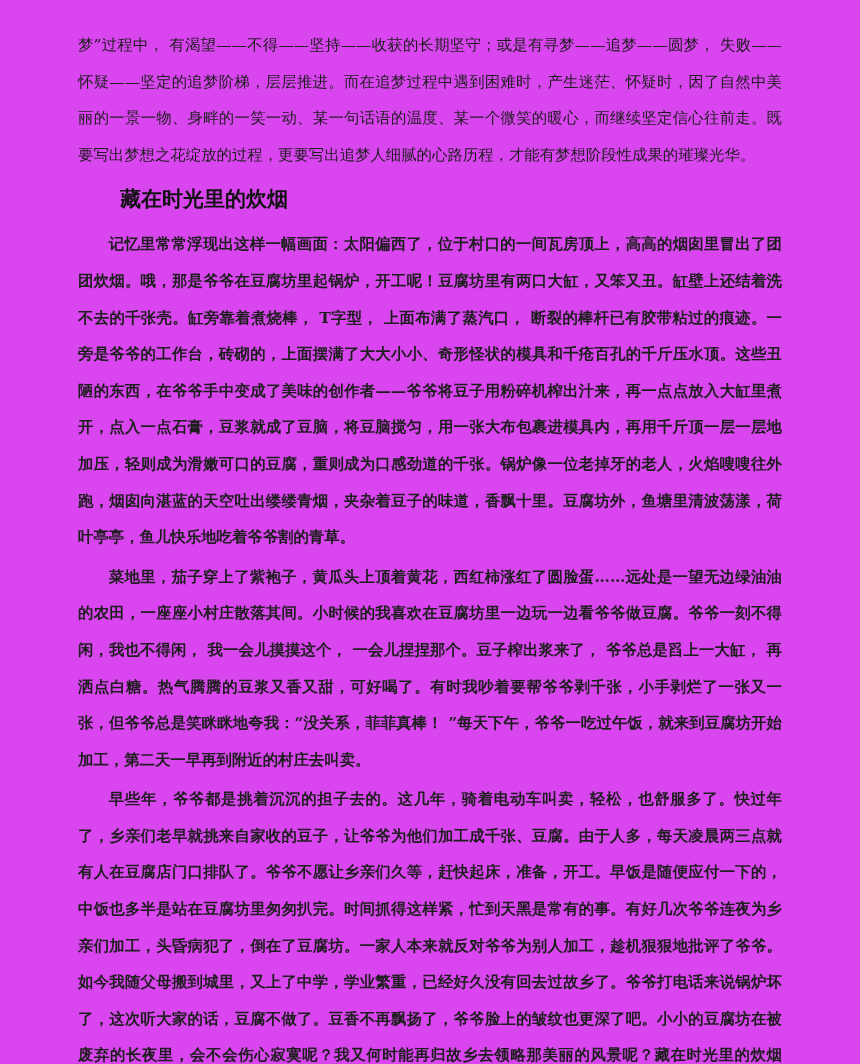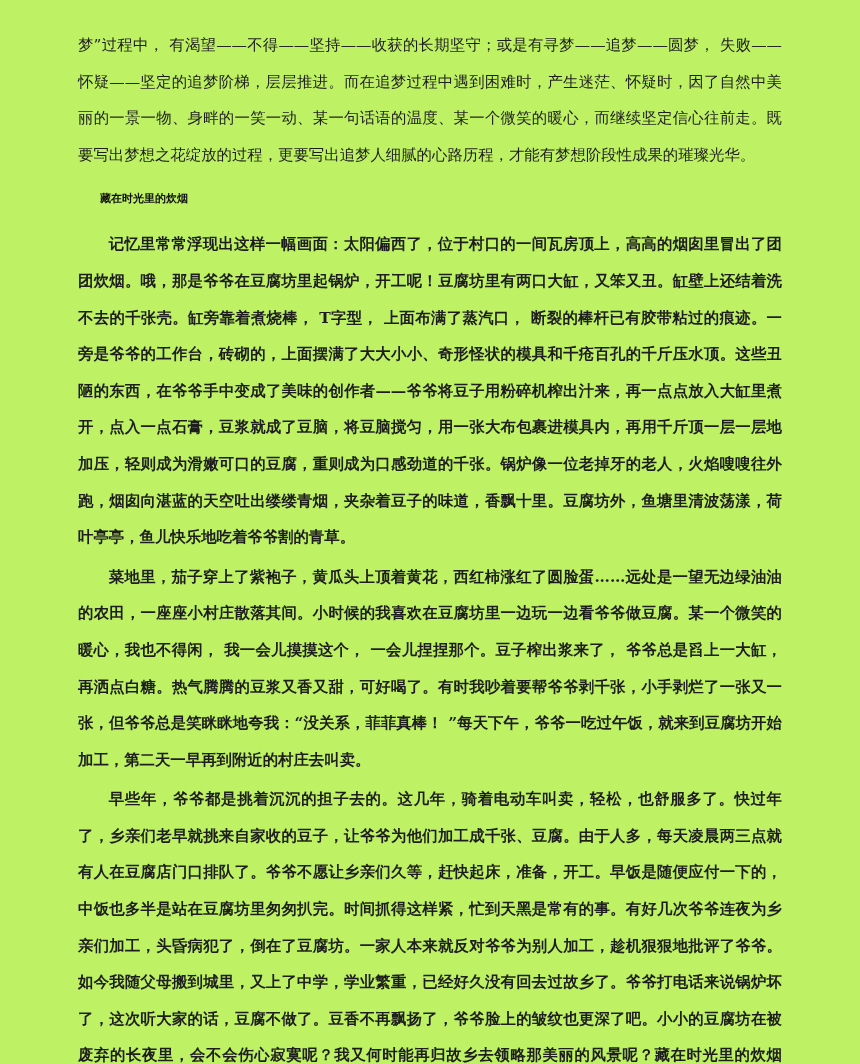--- a/index.html
+++ b/index.html
@@ -11,53 +11,53 @@
     height: 1064px;
     background: #ffffff;
     color: #1e1e1e;
     font-family: "DejaVu Serif", "Liberation Serif", serif;
   }
   .page {
     box-sizing: border-box;
     width: 860px;
     height: 1064px;
     padding: 27px 78px 20px 78px;
-    background: #bef264;
+    background: #d946ef;
     overflow: hidden;
   }
   .para {
     margin: 0;
     font-size: 15.4px;
     line-height: 36.6px;
     text-align: justify;
     text-justify: inter-ideograph;
     word-break: break-all;
   }
   .para.indent {
     text-indent: 2em;
     font-weight: bold;
   }
   .para + .para {
     margin-top: 3px;
   }
   .essay-heading {
     margin: 8px 0 9px 0;
     padding-left: 2em;
-    font-size: 11px;
+    font-size: 21px;
     font-weight: 700;
     line-height: 36px;
     color: #111111;
   }
 </style>
 </head>
 <body>
 
 <div class="page">
   <p class="para">梦”过程中， 有渴望——不得——坚持——收获的长期坚守；或是有寻梦——追梦——圆梦， 失败——怀疑——坚定的追梦阶梯，层层推进。而在追梦过程中遇到困难时，产生迷茫、怀疑时，因了自然中美丽的一景一物、身畔的一笑一动、某一句话语的温度、某一个微笑的暖心，而继续坚定信心往前走。既要写出梦想之花绽放的过程，更要写出追梦人细腻的心路历程，才能有梦想阶段性成果的璀璨光华。</p>
 
   <h2 class="essay-heading">藏在时光里的炊烟</h2>
 
   <p class="para indent">记忆里常常浮现出这样一幅画面：太阳偏西了，位于村口的一间瓦房顶上，高高的烟囱里冒出了团团炊烟。哦，那是爷爷在豆腐坊里起锅炉，开工呢！豆腐坊里有两口大缸，又笨又丑。缸壁上还结着洗不去的千张壳。缸旁靠着煮烧棒， T字型， 上面布满了蒸汽口， 断裂的棒杆已有胶带粘过的痕迹。一旁是爷爷的工作台，砖砌的，上面摆满了大大小小、奇形怪状的模具和千疮百孔的千斤压水顶。这些丑陋的东西，在爷爷手中变成了美味的创作者——爷爷将豆子用粉碎机榨出汁来，再一点点放入大缸里煮开，点入一点石膏，豆浆就成了豆脑，将豆脑搅匀，用一张大布包裹进模具内，再用千斤顶一层一层地加压，轻则成为滑嫩可口的豆腐，重则成为口感劲道的千张。锅炉像一位老掉牙的老人，火焰嗖嗖往外跑，烟囱向湛蓝的天空吐出缕缕青烟，夹杂着豆子的味道，香飘十里。豆腐坊外，鱼塘里清波荡漾，荷叶亭亭，鱼儿快乐地吃着爷爷割的青草。</p>
 
-  <p class="para indent">菜地里，茄子穿上了紫袍子，黄瓜头上顶着黄花，西红柿涨红了圆脸蛋……远处是一望无边绿油油的农田，一座座小村庄散落其间。小时候的我喜欢在豆腐坊里一边玩一边看爷爷做豆腐。某一个微笑的暖心，我也不得闲， 我一会儿摸摸这个， 一会儿捏捏那个。豆子榨出浆来了， 爷爷总是舀上一大缸， 再洒点白糖。热气腾腾的豆浆又香又甜，可好喝了。有时我吵着要帮爷爷剥千张，小手剥烂了一张又一张，但爷爷总是笑眯眯地夸我：“没关系，菲菲真棒！ ”每天下午，爷爷一吃过午饭，就来到豆腐坊开始加工，第二天一早再到附近的村庄去叫卖。</p>
+  <p class="para indent">菜地里，茄子穿上了紫袍子，黄瓜头上顶着黄花，西红柿涨红了圆脸蛋……远处是一望无边绿油油的农田，一座座小村庄散落其间。小时候的我喜欢在豆腐坊里一边玩一边看爷爷做豆腐。爷爷一刻不得闲，我也不得闲， 我一会儿摸摸这个， 一会儿捏捏那个。豆子榨出浆来了， 爷爷总是舀上一大缸， 再洒点白糖。热气腾腾的豆浆又香又甜，可好喝了。有时我吵着要帮爷爷剥千张，小手剥烂了一张又一张，但爷爷总是笑眯眯地夸我：“没关系，菲菲真棒！ ”每天下午，爷爷一吃过午饭，就来到豆腐坊开始加工，第二天一早再到附近的村庄去叫卖。</p>
 
   <p class="para indent">早些年，爷爷都是挑着沉沉的担子去的。这几年，骑着电动车叫卖，轻松，也舒服多了。快过年了，乡亲们老早就挑来自家收的豆子，让爷爷为他们加工成千张、豆腐。由于人多，每天凌晨两三点就有人在豆腐店门口排队了。爷爷不愿让乡亲们久等，赶快起床，准备，开工。早饭是随便应付一下的，中饭也多半是站在豆腐坊里匆匆扒完。时间抓得这样紧，忙到天黑是常有的事。有好几次爷爷连夜为乡亲们加工，头昏病犯了，倒在了豆腐坊。一家人本来就反对爷爷为别人加工，趁机狠狠地批评了爷爷。如今我随父母搬到城里，又上了中学，学业繁重，已经好久没有回去过故乡了。爷爷打电话来说锅炉坏了，这次听大家的话，豆腐不做了。豆香不再飘扬了，爷爷脸上的皱纹也更深了吧。小小的豆腐坊在被废弃的长夜里，会不会伤心寂寞呢？我又何时能再归故乡去领略那美丽的风景呢？藏在时光里的炊烟呀，请带去我的想念。</p>
 </div>
 
 </body></html>

